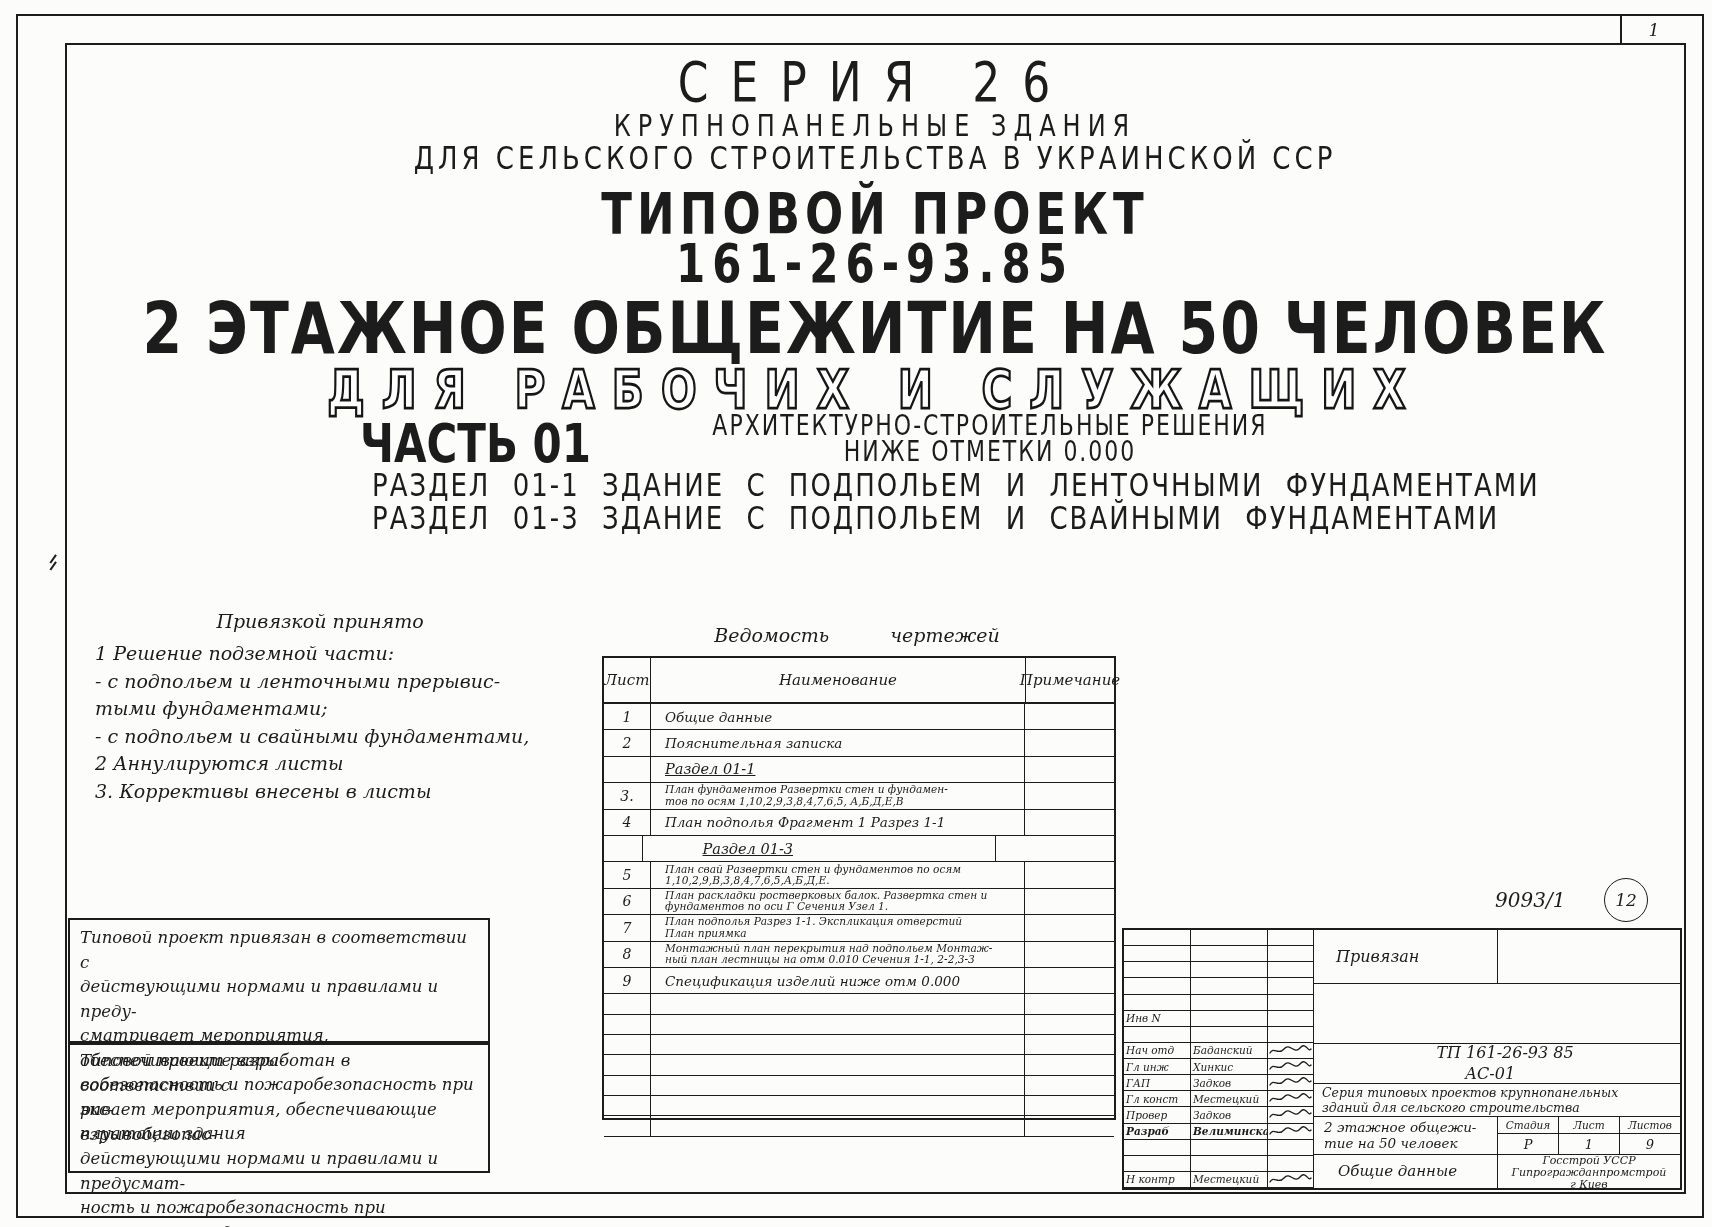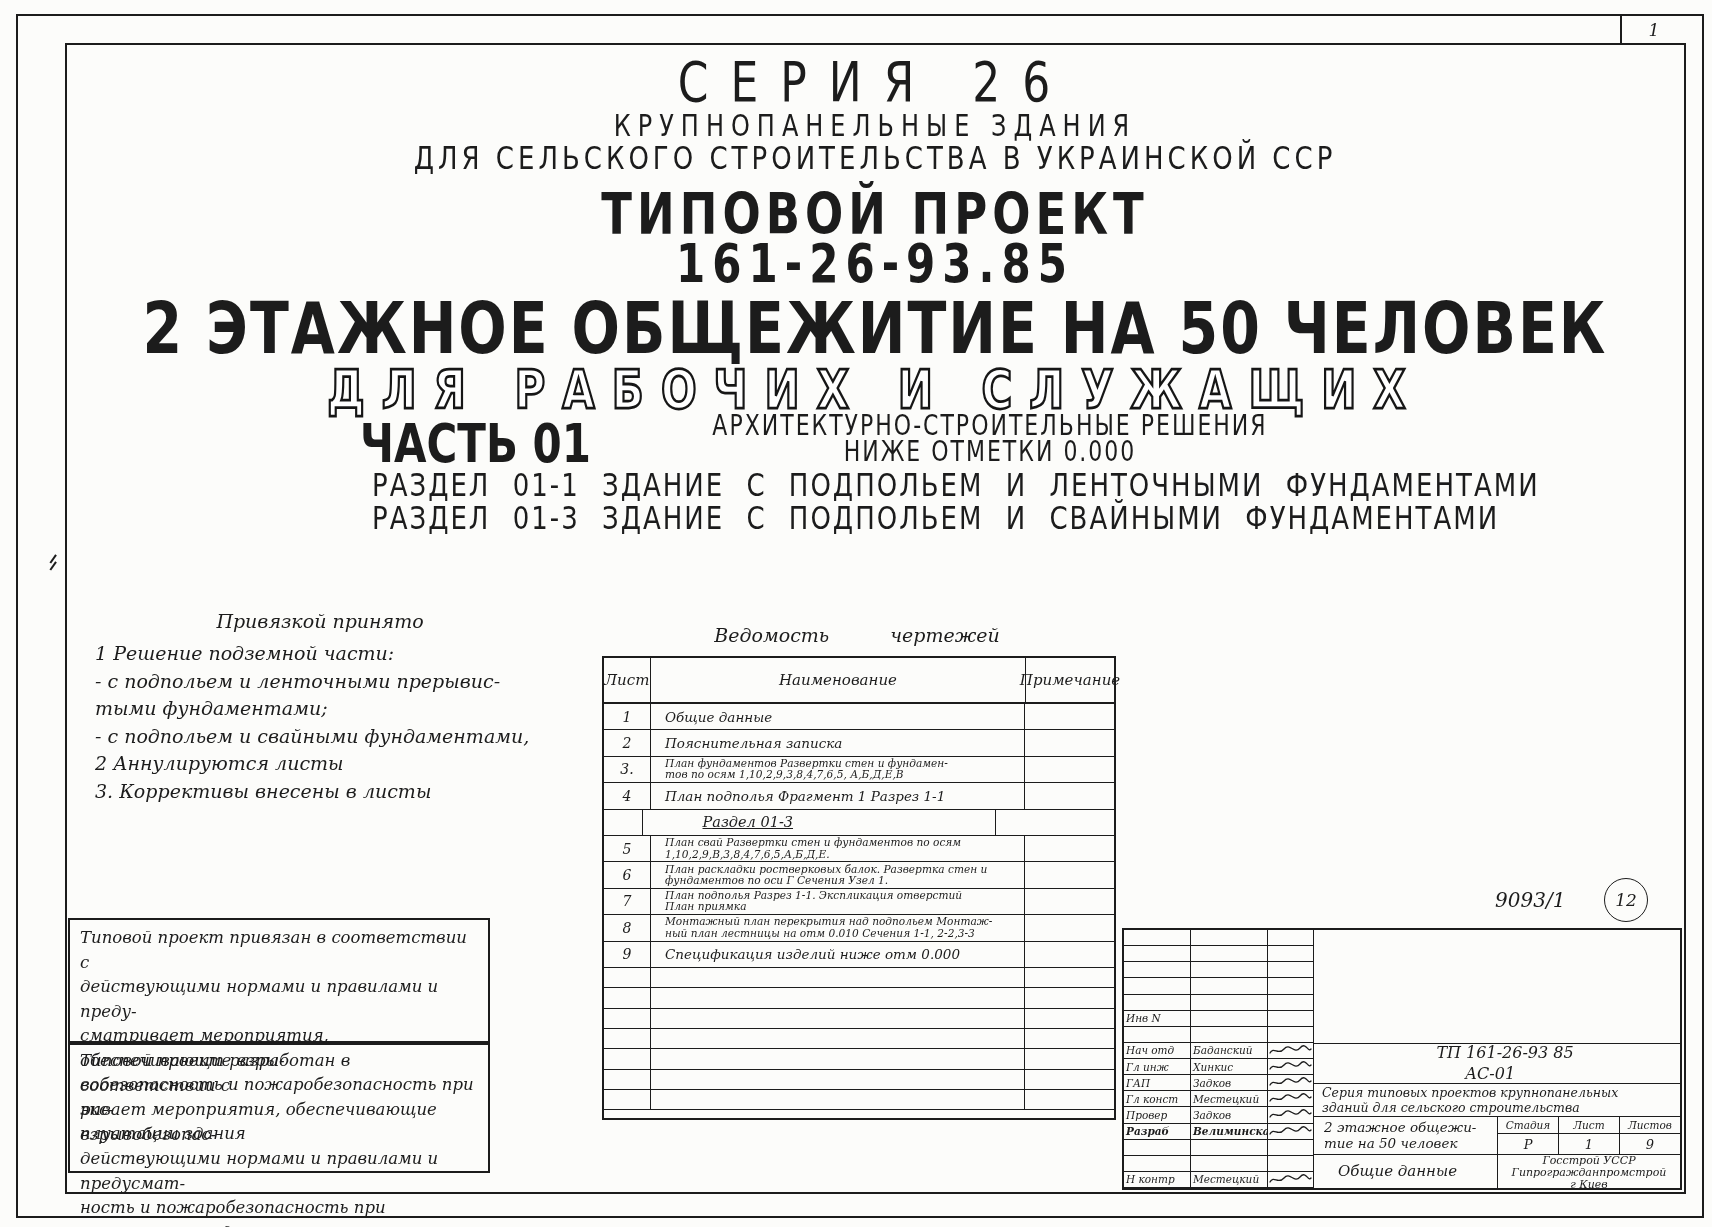--- a/index.html
+++ b/index.html
@@ -153,20 +153,27 @@
           <div class="vcol-note"></div>
         </div>
         <div class="vrow" style="height: 25.4px;">
           <div class="vcol-num hand vnum-txt">2</div>
           <div class="vcol-name hand">
             <div class="vname-1">Пояснительная записка</div>
           </div>
           <div class="vcol-note"></div>
         </div>
         <div class="vrow" style="height: 25.4px;">
+          <div class="vcol-num hand vnum-txt"></div>
+          <div class="vcol-name hand">
+            <div class="vsection">Раздел 01-1</div>
+          </div>
+          <div class="vcol-note"></div>
+        </div>
+        <div class="vrow" style="height: 25.4px;">
           <div class="vcol-num hand vnum-txt">3.</div>
           <div class="vcol-name hand">
             <div class="vname-2">План фундаментов  Развертки стен и фундамен-</div>
             <div class="vname-2">тов по осям 1,10,2,9,3,8,4,7,6,5, А,Б,Д,Е,В</div>
           </div>
           <div class="vcol-note"></div>
         </div>
         <div class="vrow" style="height: 25.4px;">
           <div class="vcol-num hand vnum-txt">4</div>
           <div class="vcol-name hand">
@@ -373,20 +380,24 @@
         </div>
         <div class="srow" style="height: 16.125px;">
           <div class="scell-l">Н контр</div>
           <div class="scell-n">Местецкий</div>
           <div class="scell-s"><svg class="sig" width="44" height="14" viewBox="0 0 44 14">
               <path d="M2,9 C6,2 10,12 16,5 S26,11 32,4 S40,9 43,5"></path>
             </svg></div>
         </div>
       </div>
     <div class="sc-center hand">
+      <div class="srow-a">
+        <div class="pv">Привязан</div>
+        <div style="flex:1;"></div>
+      </div>
       <div class="srow-b"></div>
       <div class="srow-c">
         <div class="code">ТП 161-26-93 85</div>
         <div class="sheetcode">АС-01</div>
       </div>
       <div class="srow-d">
         <div>Серия типовых проектов крупнопанельных</div>
         <div>зданий для сельского строительства</div>
       </div>
       <div class="srow-f">

